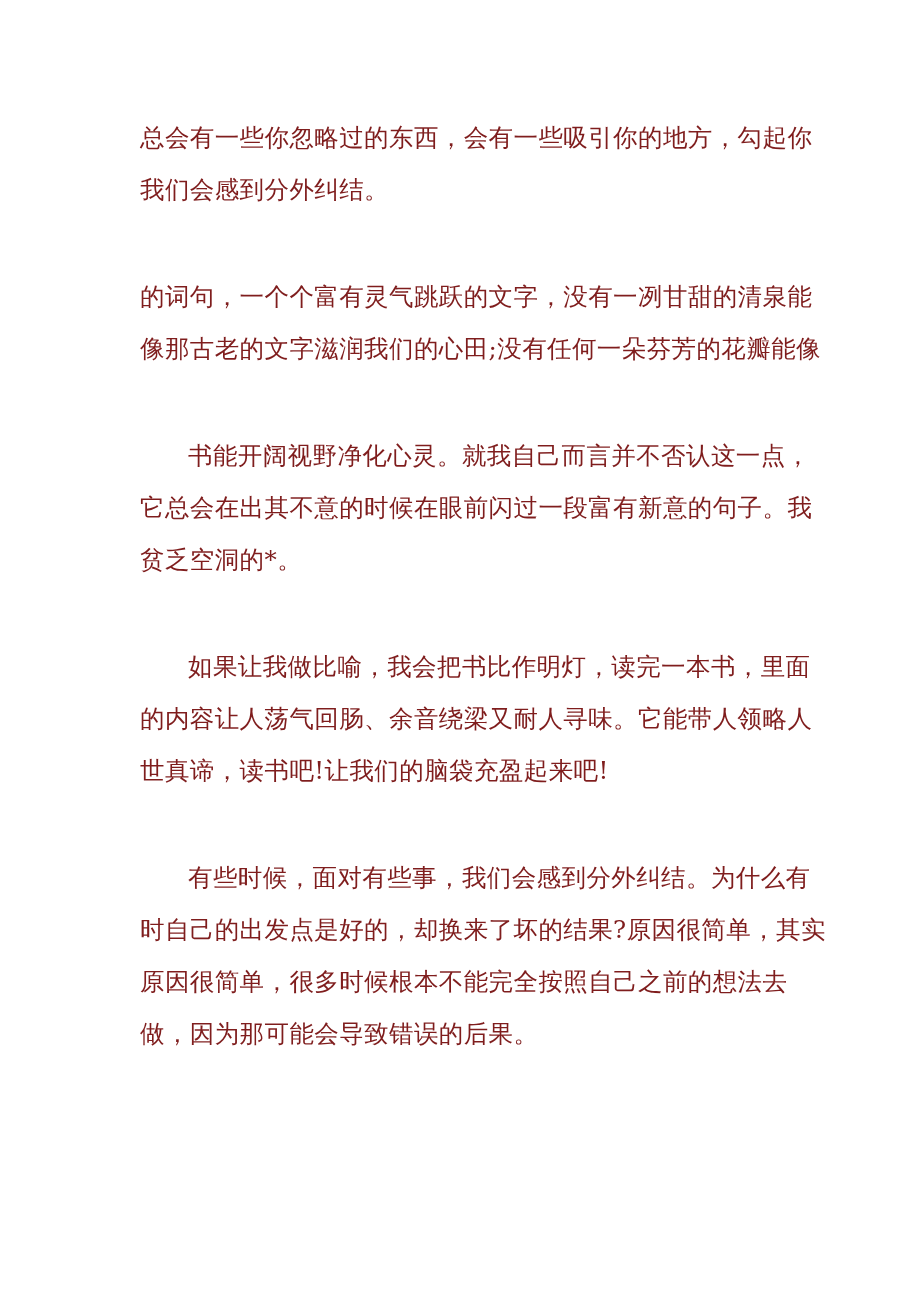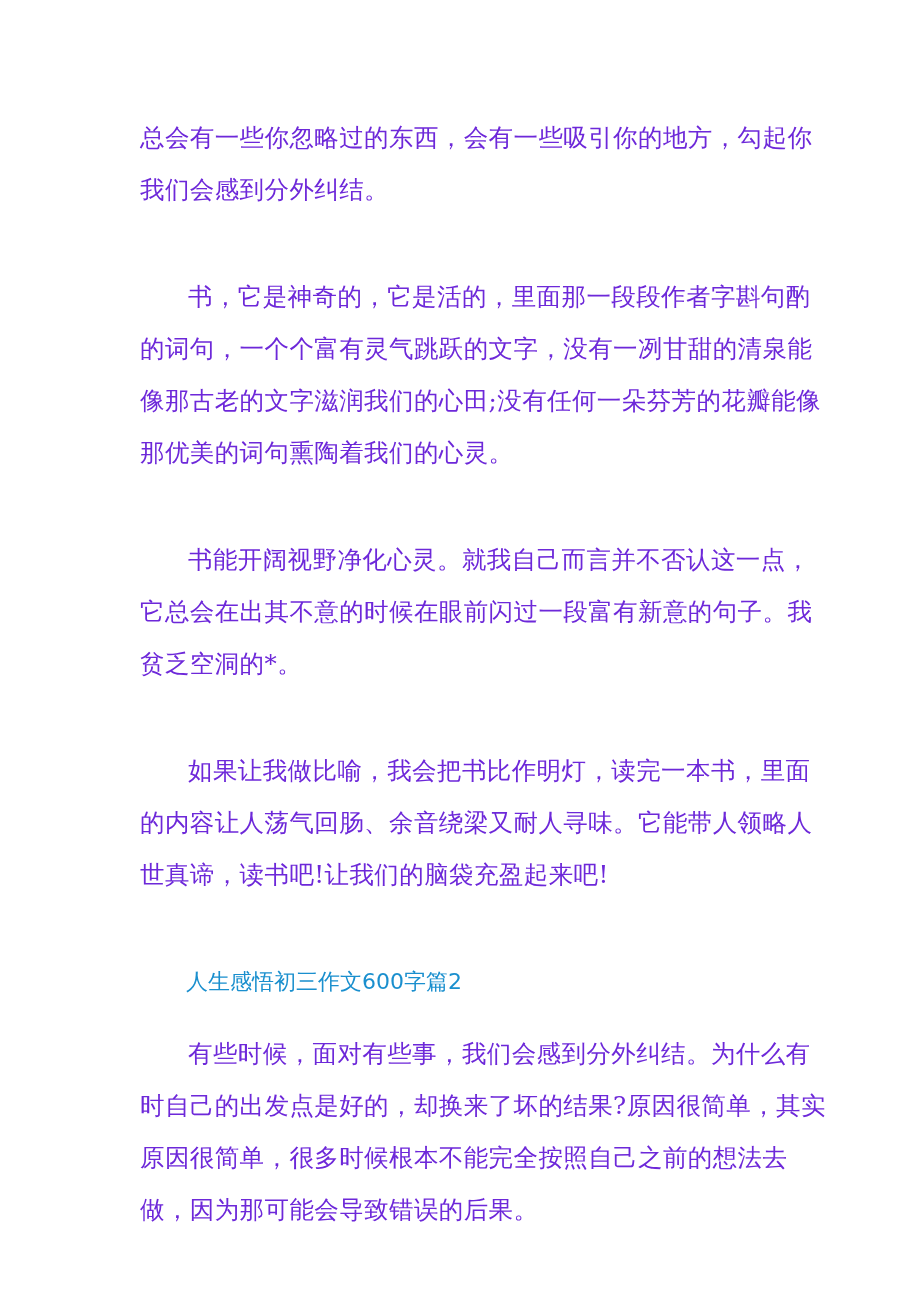--- a/index.html
+++ b/index.html
@@ -16,21 +16,21 @@
     .page {
       position: absolute;
       left: 140px;
       top: 112px;
       width: 642px;
     }
     .para {
       font-family: "DejaVu Serif", "Liberation Serif", serif;
       font-size: 24.5px;
       line-height: 52px;
-      color: #6d28d9;
+      color: #7f1d1d;
       margin: 0 0 55px 0;
       letter-spacing: 0.4px;
       text-align: justify;
       text-justify: inter-ideograph;
     }
     .para .line {
       display: block;
       white-space: nowrap;
     }
     .para .line.indent {
@@ -49,39 +49,36 @@
 <body>
 
 <div class="page">
 
   <div class="para">
     <span class="line">总会有一些你忽略过的东西，会有一些吸引你的地方，勾起你</span>
     <span class="line">我们会感到分外纠结。</span>
   </div>
 
   <div class="para">
-    <span class="line indent">书，它是神奇的，它是活的，里面那一段段作者字斟句酌</span>
     <span class="line">的词句，一个个富有灵气跳跃的文字，没有一冽甘甜的清泉能</span>
     <span class="line">像那古老的文字滋润我们的心田;没有任何一朵芬芳的花瓣能像</span>
-    <span class="line">那优美的词句熏陶着我们的心灵。</span>
   </div>
 
   <div class="para">
     <span class="line indent">书能开阔视野净化心灵。就我自己而言并不否认这一点，</span>
     <span class="line">它总会在出其不意的时候在眼前闪过一段富有新意的句子。我</span>
     <span class="line">贫乏空洞的*。</span>
   </div>
 
   <div class="para">
     <span class="line indent">如果让我做比喻，我会把书比作明灯，读完一本书，里面</span>
     <span class="line">的内容让人荡气回肠、余音绕梁又耐人寻味。它能带人领略人</span>
     <span class="line">世真谛，读书吧!让我们的脑袋充盈起来吧!</span>
   </div>
 
-  <h2 class="heading">人生感悟初三作文600字篇2</h2>
 
   <div class="para">
     <span class="line indent">有些时候，面对有些事，我们会感到分外纠结。为什么有</span>
     <span class="line">时自己的出发点是好的，却换来了坏的结果?原因很简单，其实</span>
     <span class="line">原因很简单，很多时候根本不能完全按照自己之前的想法去</span>
     <span class="line">做，因为那可能会导致错误的后果。</span>
   </div>
 
 </div>
 

